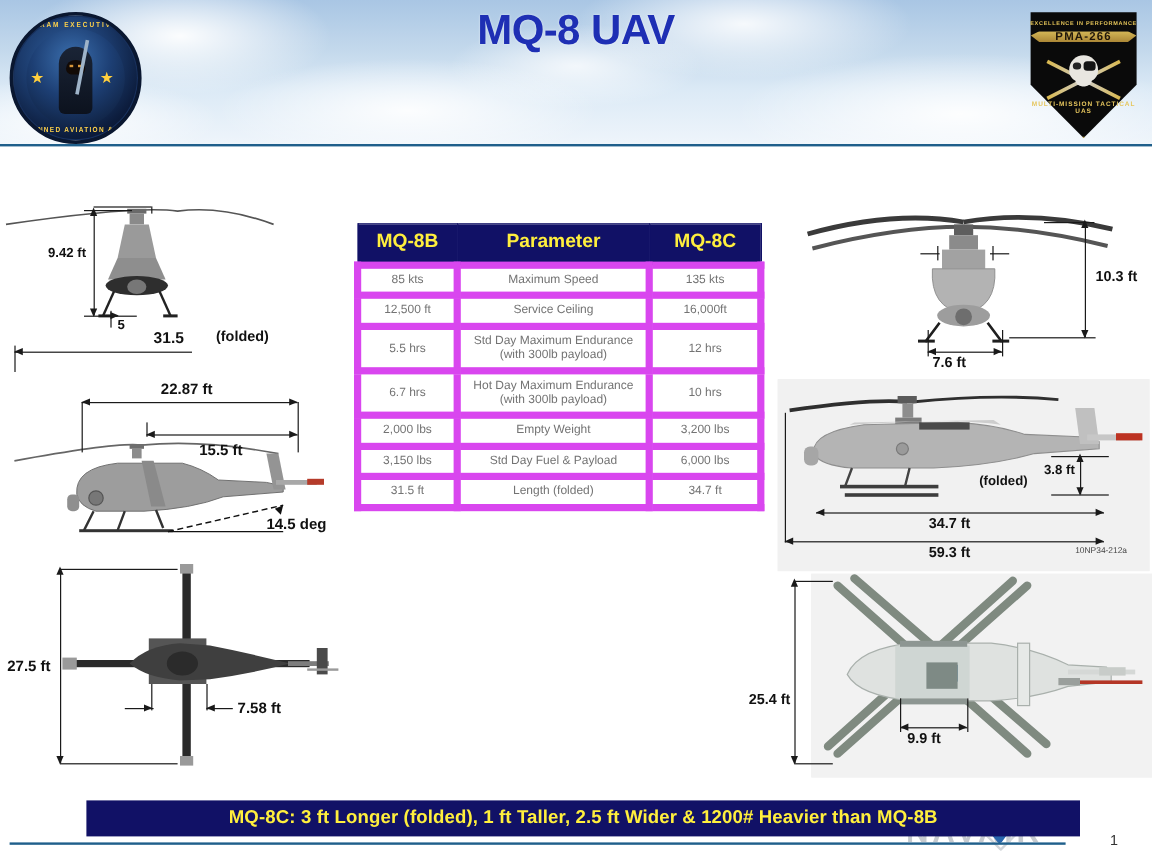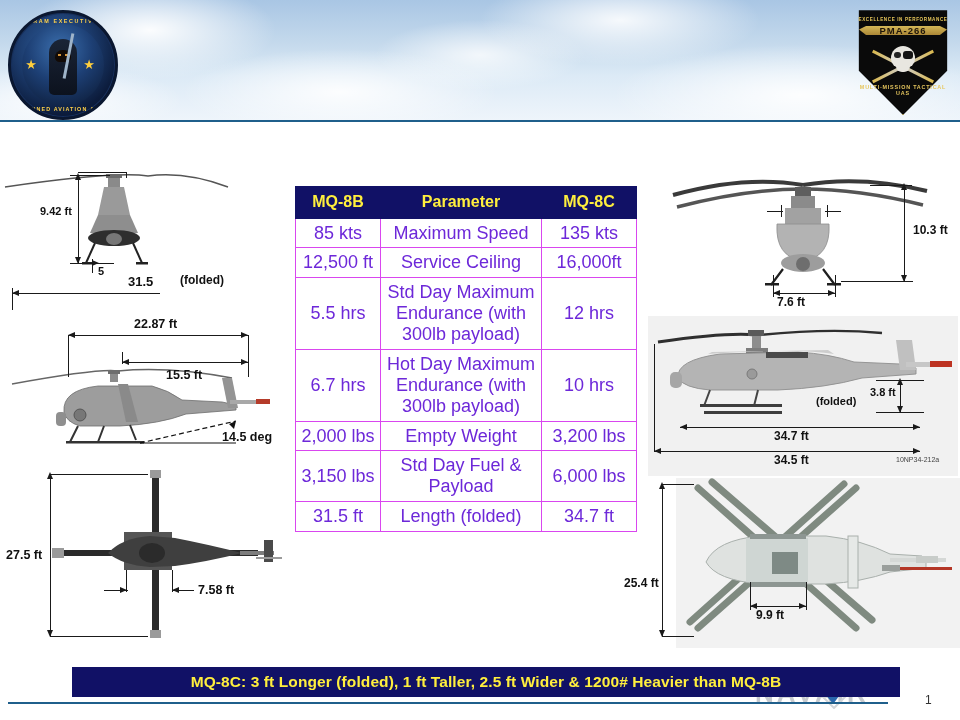--- a/index.html
+++ b/index.html
@@ -216,25 +216,25 @@
 
   
   #spec-table {
     position: absolute;
     left: 295px; top: 186px;
     width: 342px;
     border-collapse: collapse;
     background: #ffffff;
   }
   #spec-table th, #spec-table td {
-    border: 1px solid #d946ef;
+    border: 6px solid #d946ef;
     text-align: center;
     vertical-align: middle;
-    font-size: 18px;
-    color: #6d28d9;
+    font-size: 10px;
+    color: #737373;
     padding: 4px 2px;
     line-height: 1.16;
   }
   #spec-table thead th {
     background: #111166;
     color: #ffef3d;
     font-weight: bold;
     font-size: 16px;
     padding: 6px 2px;
     border: 1px solid #111166;
@@ -321,20 +321,21 @@
   .arrow-d { border-left: 3.5px solid transparent; border-right: 3.5px solid transparent; border-top: 7px solid #1a1a1a; }
 
   .heli-svg { position: absolute; }
 </style>
 </head>
 <body>
 
 <div id="header">
 
   <div id="title-block">
+    <div>MQ-8 UAV</div>
   </div>
 
   <div id="peo-seal">
     <div class="inner-disc"></div>
     <div class="figure"></div>
     <div class="face"></div>
     <div class="eye-l"></div>
     <div class="eye-r"></div>
     <div class="scythe"></div>
     <div class="star star-l"></div>
@@ -534,21 +535,21 @@
 
   <div class="lead h" style="left:32px; top:111px; width:240px;"></div>
   <div class="arrow-l" style="left:32px; top:107.5px;"></div>
   <div class="arrow-r" style="left:265px; top:107.5px;"></div>
   <div class="dim-label" style="left:126px; top:113px; font-size:12px;">34.7 ft</div>
 
   <div class="lead h" style="left:6px; top:135px; width:266px;"></div>
   <div class="arrow-l" style="left:6px; top:131.5px;"></div>
   <div class="arrow-r" style="left:265px; top:131.5px;"></div>
   <div class="lead v" style="left:6px; top:28px; height:108px;"></div>
-  <div class="dim-label" style="left:126px; top:137px; font-size:12px;">34.5 ft</div>
+  <div class="dim-label" style="left:126px; top:137px; font-size:12px;">59.3 ft</div>
   <div class="ref-label" style="left:248px; top:140px;">10NP34-212a</div>
 </div>
 
 <div class="diagram" style="left:676px; top:478px; width:284px; height:170px; background:#f2f2f2;">
   <svg class="heli-svg" style="left:0; top:0;" width="284" height="170" viewBox="0 0 284 170">
     <rect x="0" y="0" width="284" height="170" fill="#f2f2f2"></rect>
     <g stroke="#7f8a80" stroke-width="7" stroke-linecap="round" fill="none">
       <path d="M22 10 L180 150"></path>
       <path d="M180 10 L22 150"></path>
       <path d="M36 4 L196 142"></path>

